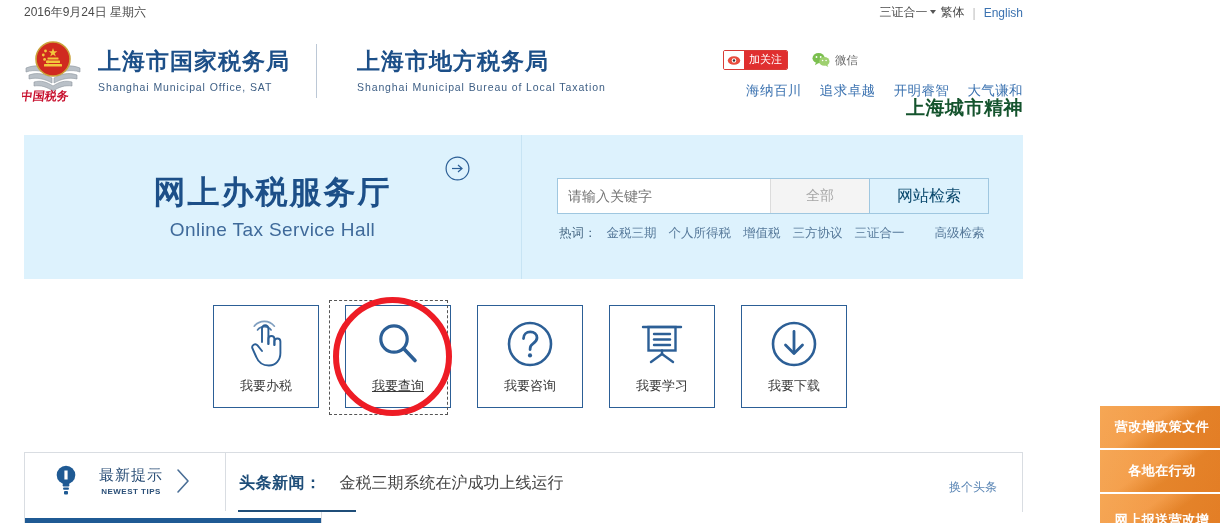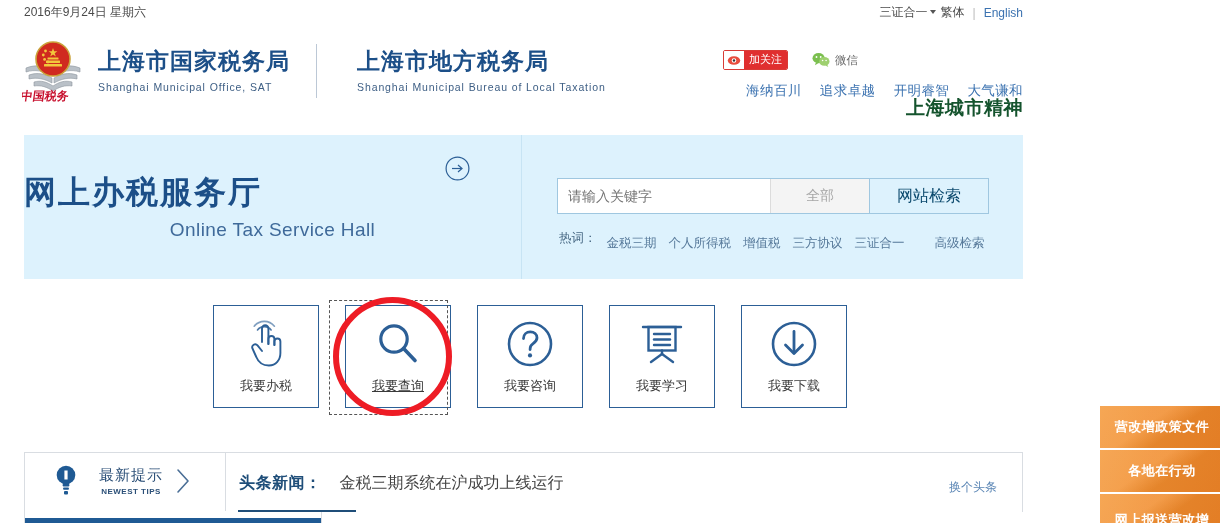--- a/index.html
+++ b/index.html
@@ -197,20 +197,21 @@
     position: absolute;
     left: 0; top: 0;
     width: 497px;
     height: 144px;
     border-right: 1px solid #c7e4f4;
   }
   .hero-title {
     position: absolute;
     left: 0; right: 0;
     top: 36px;
+    text-align: center;
     font-family: "DejaVu Sans", sans-serif;
     font-size: 32px;
     font-weight: bold;
     color: #1c4f88;
     letter-spacing: 2px;
   }
   .hero-sub {
     position: absolute;
     left: 0; right: 0;
     top: 84px;
@@ -281,21 +282,20 @@
     color: #5b7c99;
     white-space: nowrap;
     display: flex;
     align-items: center;
   }
   .hotwords .hw-label { color: #4a6b86; margin-right: 10px; }
   .hotwords a {
     color: #56799a;
     text-decoration: none;
     margin-right: 12px;
-    margin-top: 10px;
   }
   .hotwords .adv {
     color: #56799a;
     text-decoration: none;
     margin-left: 18px;
   }
 
   
   .cards {
     position: absolute;

